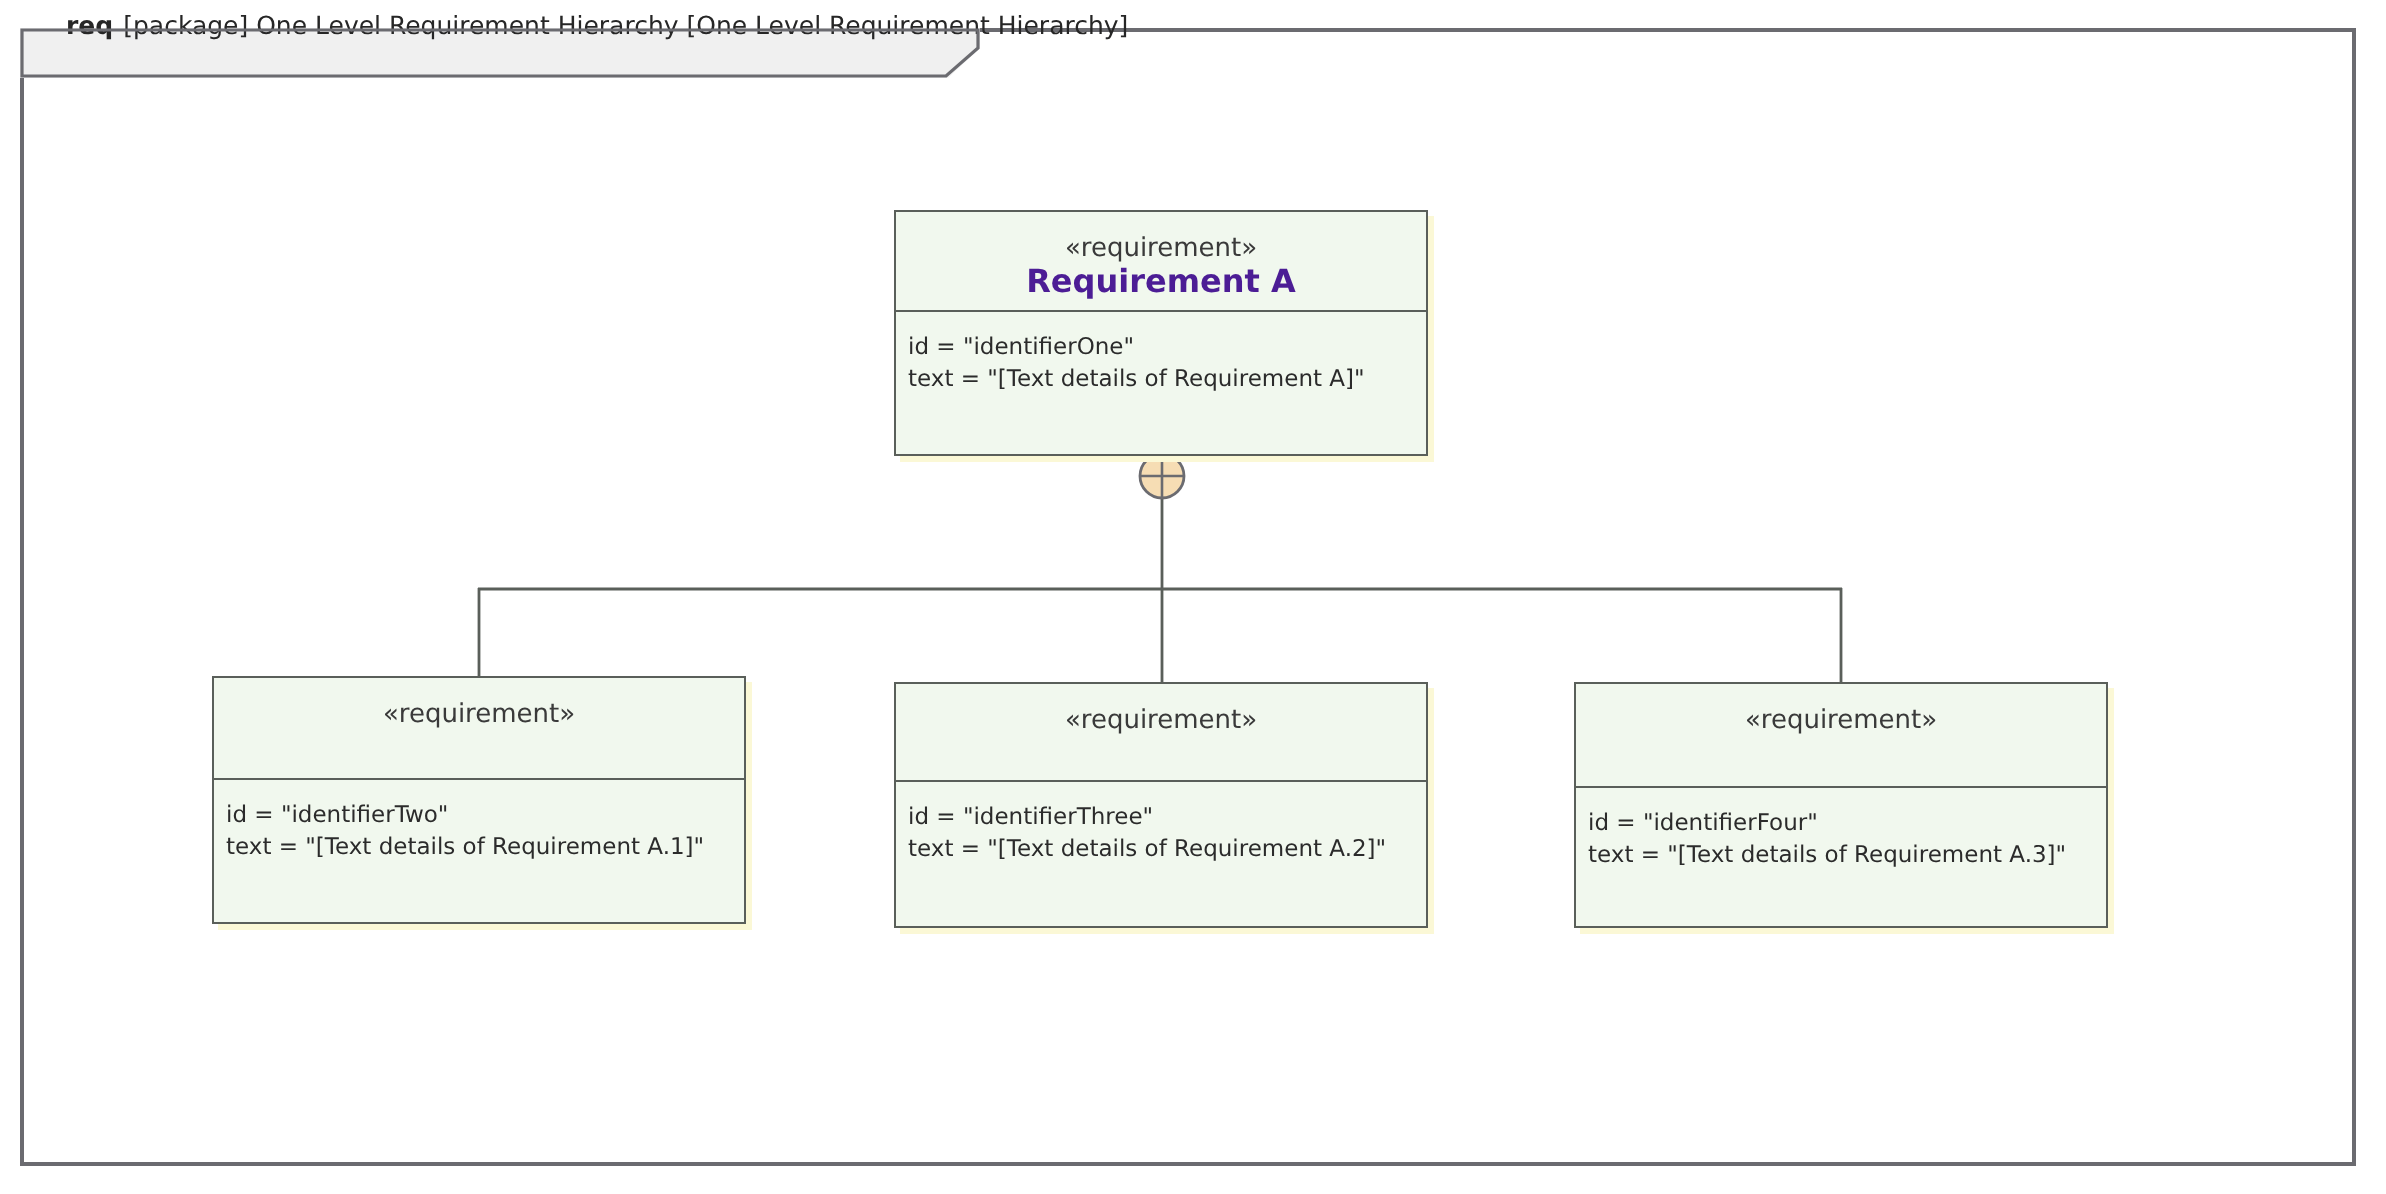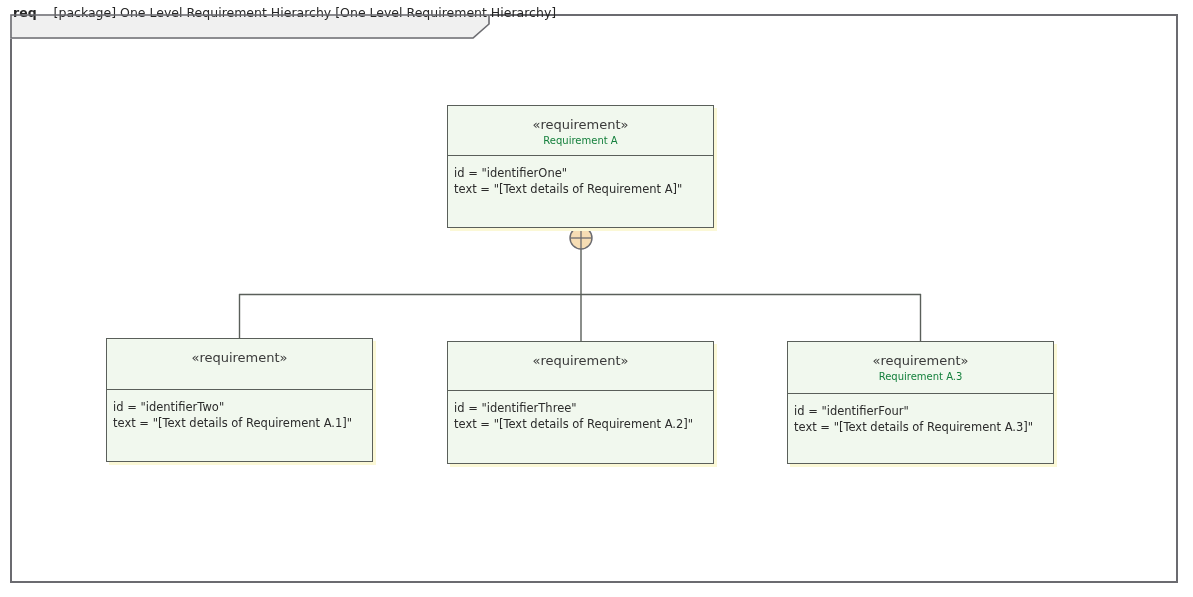--- a/index.html
+++ b/index.html
@@ -55,20 +55,21 @@
     left: 13px;
     top: 0;
     height: 25px;
     line-height: 25px;
     font-size: 12.5px;
     color: #262626;
     white-space: nowrap;
   }
   .frame-header-label .kw {
     font-weight: bold;
+    margin-left: 20px;
   }
 
   
   .overlay {
     position: absolute;
     left: 0;
     top: 0;
     width: 1193px;
     height: 597px;
     pointer-events: none;
@@ -88,23 +89,23 @@
     text-align: center;
     padding-top: 11px;
   }
   .req-stereotype {
     font-size: 13px;
     color: #3a3a3a;
     line-height: 15px;
     white-space: nowrap;
   }
   .req-title {
-    font-size: 10px;
-    font-weight: normal;
-    color: #15803d;
+    font-size: 16px;
+    font-weight: bold;
+    color: #4c1d95;
     line-height: 17px;
     white-space: nowrap;
   }
   .req-body {
     padding: 9px 0 0 6px;
   }
   .req-prop {
     font-size: 11.5px;
     color: #2b2b2b;
     line-height: 16px;
@@ -114,21 +115,21 @@
 </head>
 <body>
 
 <div id="canvas">
 
   <div class="diagram-frame"></div>
 
   <div class="frame-header">
     <div class="frame-header-bg"></div>
   </div>
-  <div class="frame-header-label"><span class="kw">req</span><span style="margin-left:17px;">[package] One Level Requirement Hierarchy [One Level Requirement Hierarchy]</span></div>
+  <div class="frame-header-label"><span class="kw">req</span><span style="margin-left:5px;">[package] One Level Requirement Hierarchy [One Level Requirement Hierarchy]</span></div>
 
   <svg class="overlay" viewBox="0 0 1193 597" width="1193" height="597" xmlns="http://www.w3.org/2000/svg">
 
     <path d="M 11 15 L 489 15 L 489 24 L 473 38 L 11 38 Z" fill="none" stroke="#6b6b70" stroke-width="1.6"></path>
 
     <line x1="581" y1="249" x2="581" y2="294.5" stroke="#5a5f5a" stroke-width="1.4"></line>
 
     <line x1="239" y1="294.5" x2="921" y2="294.5" stroke="#5a5f5a" stroke-width="1.4"></line>
 
     <line x1="239.5" y1="294" x2="239.5" y2="338" stroke="#5a5f5a" stroke-width="1.4"></line>
@@ -171,21 +172,20 @@
     </div>
     <div class="req-body">
       <div class="req-prop">id = "identifierThree"</div>
       <div class="req-prop">text = "[Text details of Requirement A.2]"</div>
     </div>
   </div>
 
   <div class="req-box" style="left:787px; top:341px; width:267px; height:123px;">
     <div class="req-head" style="height:52px;">
       <div class="req-stereotype">«requirement»</div>
-      <div class="req-title">Requirement A.3</div>
     </div>
     <div class="req-body">
       <div class="req-prop">id = "identifierFour"</div>
       <div class="req-prop">text = "[Text details of Requirement A.3]"</div>
     </div>
   </div>
 
 </div>
 
 </body></html>

